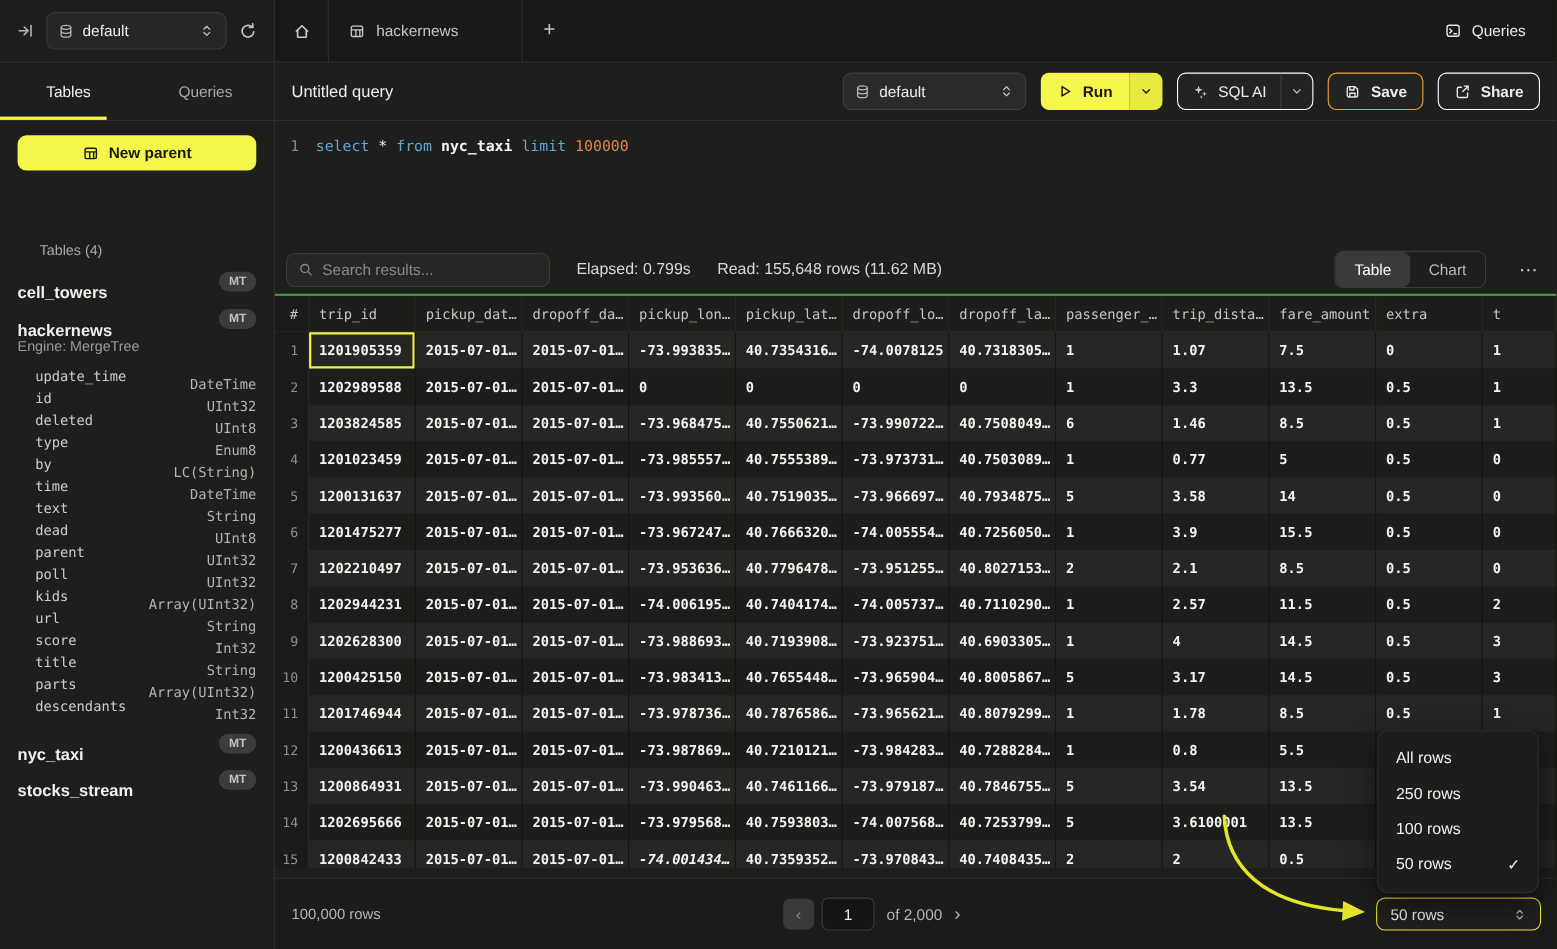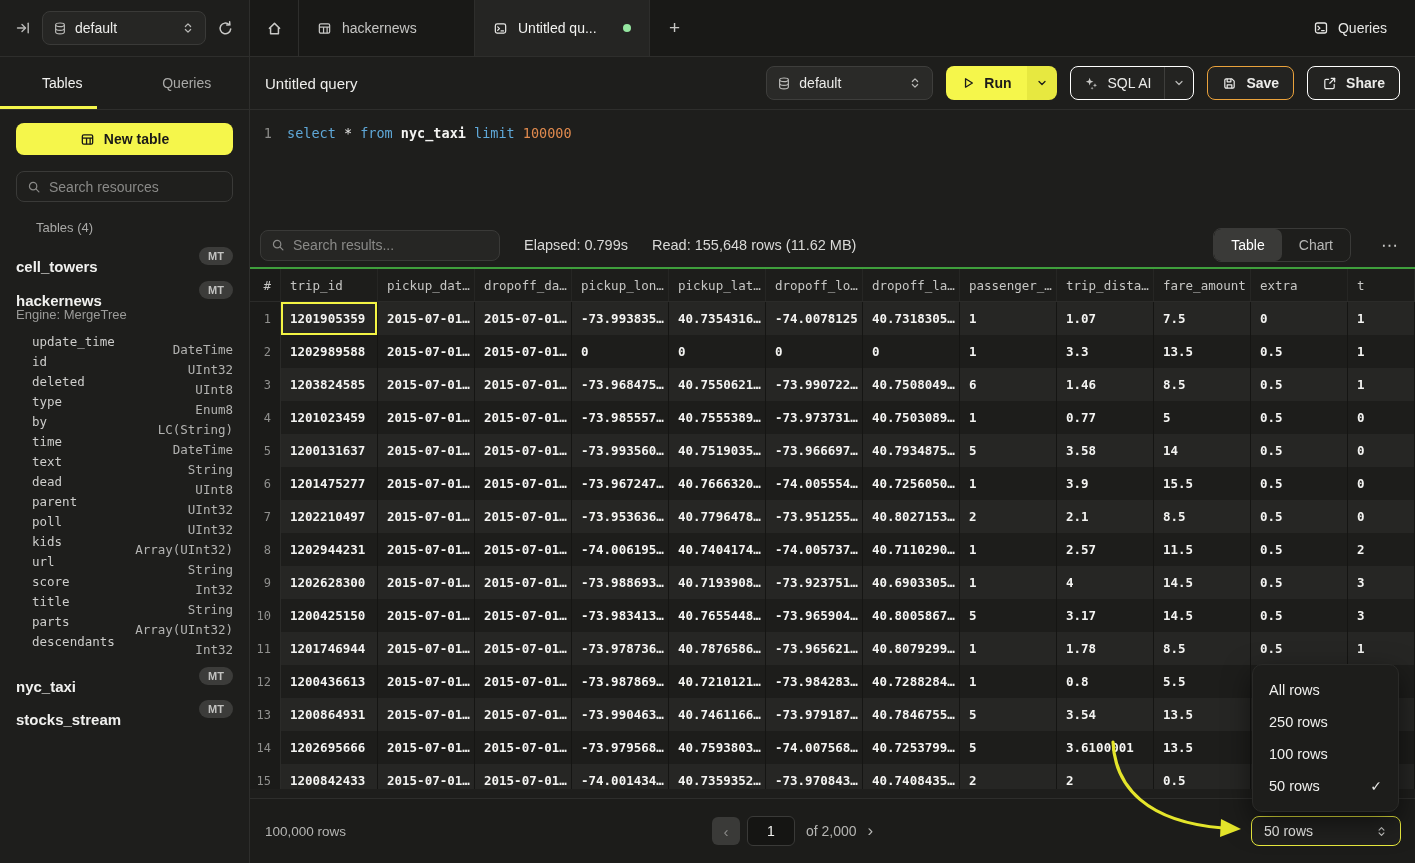--- a/index.html
+++ b/index.html
@@ -216,32 +216,23 @@
 
   <button class="new-table-btn">
     <span>
       <svg width="15" height="15" viewBox="0 0 16 16" fill="none" stroke="#191917" stroke-width="1.4">
         <rect x="2.5" y="3" width="11" height="10" rx="1.5"></rect>
         <path d="M2.5 6.5h11"></path>
           <path d="M7 6.5V13"></path>
           <path d="M10.8 6.5V13"></path>
       </svg>
     </span>
-    <span>New table</span>
+    <span>New parent</span>
   </button>
 
-  <div class="search-box">
-    <span>
-      <svg width="14" height="14" viewBox="0 0 16 16" fill="none" stroke="#8a8a88" stroke-width="1.4" stroke-linecap="round">
-        <circle cx="7" cy="7" r="4.2"></circle>
-          <path d="M10.2 10.2 13.6 13.6"></path>
-      </svg>
-    </span>
-    <input placeholder="Search resources" style="">
-  </div>
 
   <div class="section-label">Tables (4)</div>
 
   <div class="table-item" style="top:246px;">
     <span class="tname">cell_towers</span>
     <span class="mt-badge">MT</span>
   </div>
   <div class="table-item" style="top:280px;">
     <span class="tname">hackernews</span>
     <span class="mt-badge">MT</span>
@@ -337,31 +328,20 @@
     <div class="tab">
       <span>
         <svg width="15" height="15" viewBox="0 0 16 16" fill="none" stroke="#c9c9c7" stroke-width="1.3">
           <rect x="2.5" y="3" width="11" height="10" rx="1.5"></rect>
           <path d="M2.5 6.5h11"></path>
             <path d="M7 6.5V13"></path>
             <path d="M10.8 6.5V13"></path>
         </svg>
       </span>
       <span>hackernews</span>
-    </div>
-    <div class="tab active">
-      <span>
-        <svg width="15" height="15" viewBox="0 0 16 16" fill="none" stroke="#e8e8e6" stroke-width="1.3" stroke-linecap="round" stroke-linejoin="round">
-          <rect x="2.5" y="3" width="11" height="10" rx="2"></rect>
-          <path d="M5 6.3 6.9 8.1 5 9.9"></path>
-            <path d="M8.6 10.6h2.6"></path>
-        </svg>
-      </span>
-      <span>Untitled qu...</span>
-      <span class="dirty-dot"></span>
     </div>
     <div class="tab-plus">
       <span>+</span>
     </div>
     <button class="queries-btn">
       <span>
         <svg width="16" height="16" viewBox="0 0 16 16" fill="none" stroke="#e8e8e6" stroke-width="1.3" stroke-linecap="round" stroke-linejoin="round">
           <rect x="2.5" y="3" width="11" height="10" rx="2"></rect>
           <path d="M5 6.3 6.9 8.1 5 9.9"></path>
             <path d="M8.6 10.6h2.6"></path>
@@ -704,21 +684,21 @@
           <div class="td" style="width: 97px;">3.6100001</div>
           <div class="td" style="width: 97px;">13.5</div>
           <div class="td" style="width: 97px;">0.5</div>
           <div class="td" style="width: 67px;"></div>
         </div>
         <div class="tr odd">
           <div class="td gutter" style="width: 31px;">15</div>
           <div class="td" style="width: 97px;">1200842433</div>
           <div class="td" style="width: 97px;">2015-07-01…</div>
           <div class="td" style="width: 97px;">2015-07-01…</div>
-          <div class="td" style="width: 97px;">-74.001434…</div>
+          <div class="td" style="width: 97px; font-style: italic;">-74.001434…</div>
           <div class="td" style="width: 97px;">40.7359352…</div>
           <div class="td" style="width: 97px;">-73.970843…</div>
           <div class="td" style="width: 97px;">40.7408435…</div>
           <div class="td" style="width: 97px;">2</div>
           <div class="td" style="width: 97px;">2</div>
           <div class="td" style="width: 97px;">0.5</div>
           <div class="td" style="width: 97px;"></div>
           <div class="td" style="width: 67px;"></div>
         </div>
       </div>

